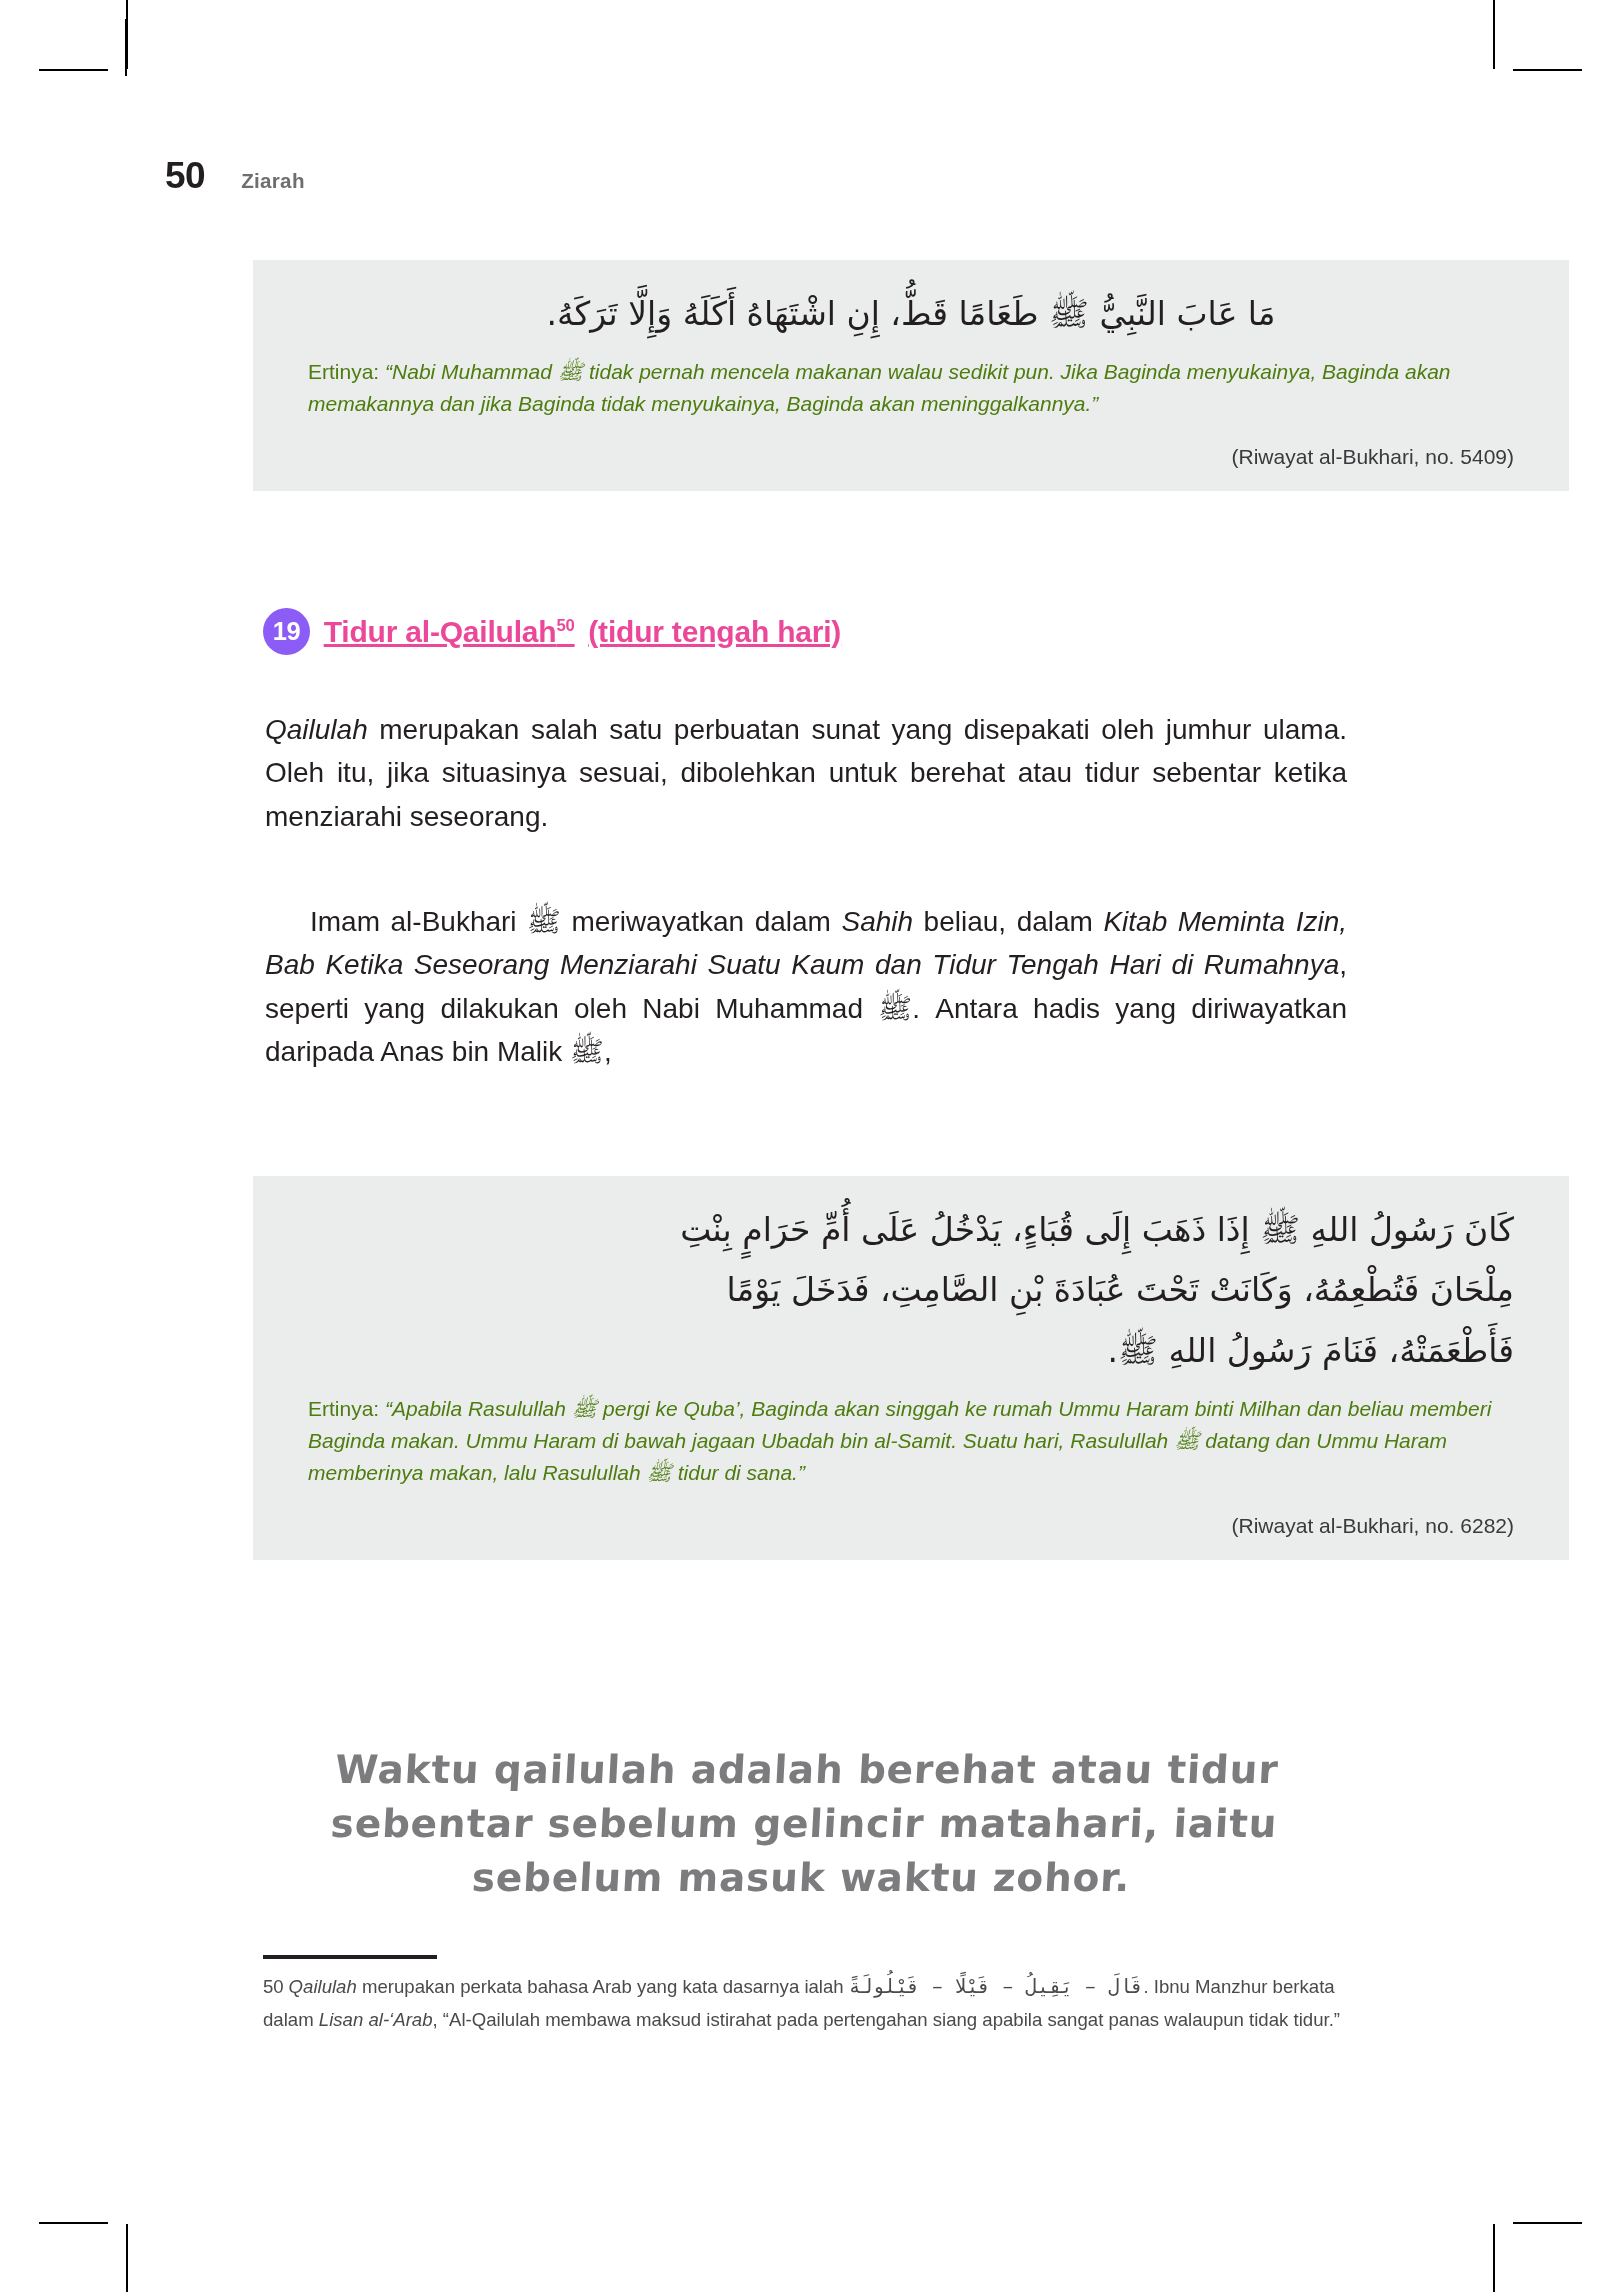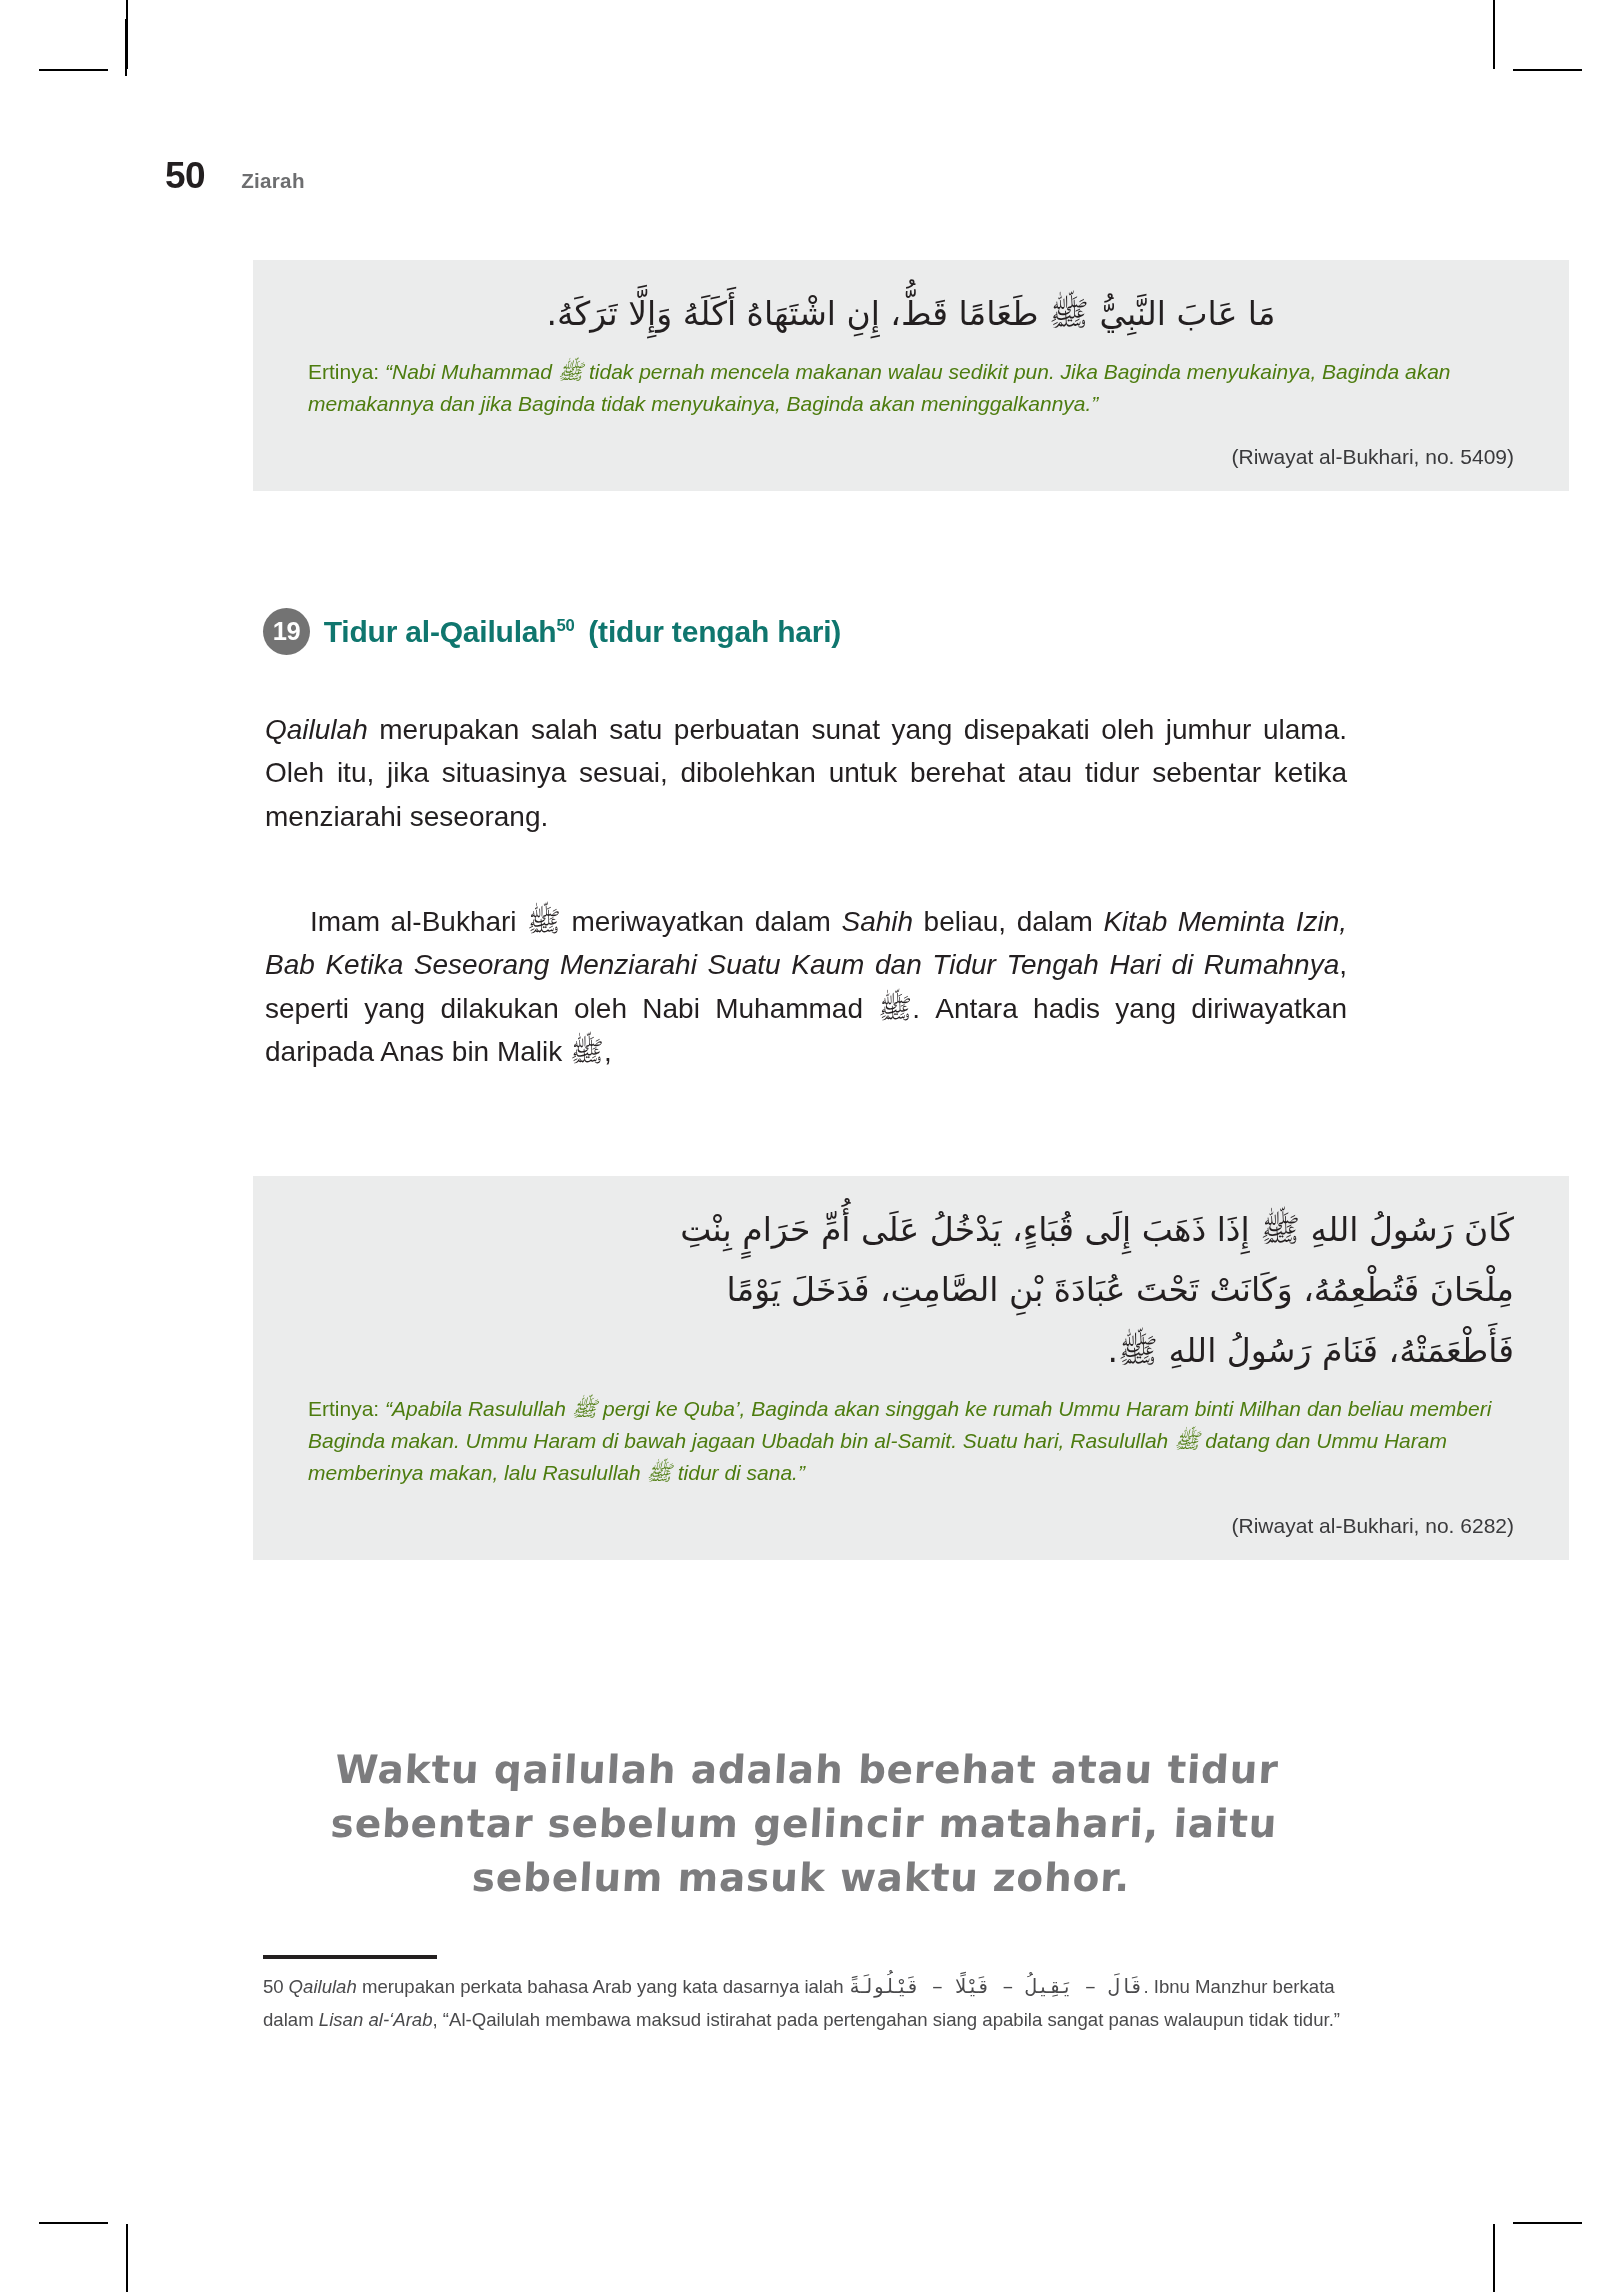--- a/index.html
+++ b/index.html
@@ -97,36 +97,37 @@
     position: absolute;
     left: 263px;
     display: flex;
     align-items: center;
     gap: 13.7px;
   }
   .badge {
     width: 47px;
     height: 47px;
     border-radius: 50%;
-    background: #737373;
+    background: #8b5cf6;
     color: #ffffff;
     font-size: 25.5px;
     font-weight: bold;
     display: flex;
     align-items: center;
     justify-content: center;
     flex: 0 0 auto;
     letter-spacing: -0.5px;
   }
   .heading-text {
     font-size: 30px;
     font-weight: bold;
-    color: #0f766e;
+    color: #ec4899;
     letter-spacing: -0.2px;
     white-space: nowrap;
+    text-decoration: underline;
   }
   .heading-text sup {
     font-size: 16.7px;
     vertical-align: super;
     font-weight: bold;
   }
   .heading-paren { margin-left: 13.7px; }
 
   
   .body-par {

